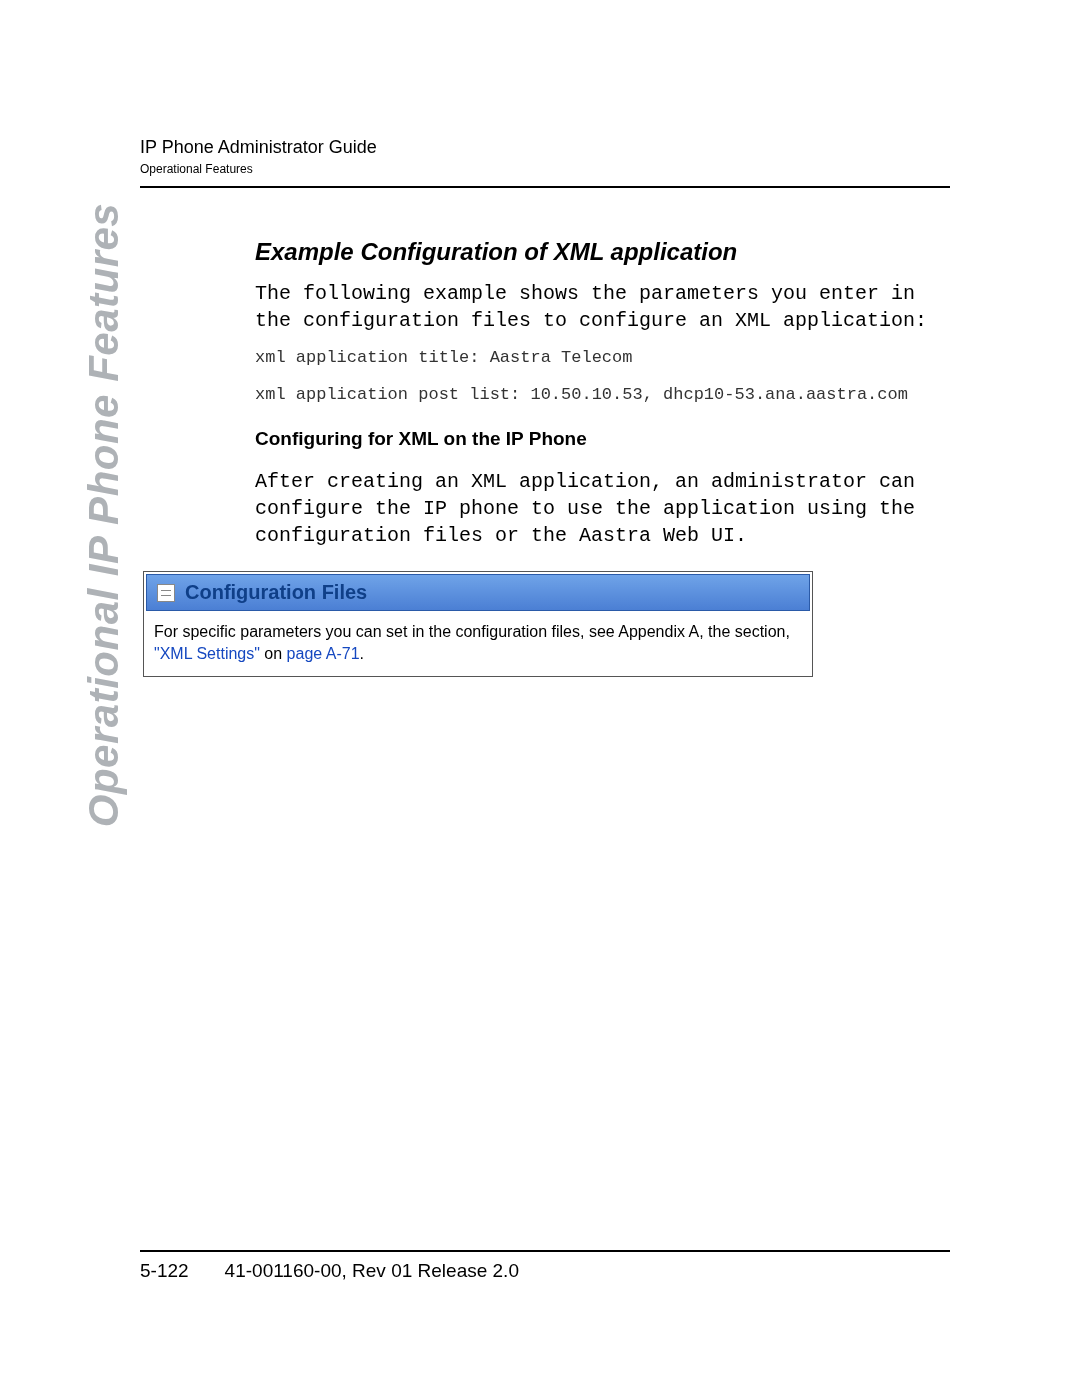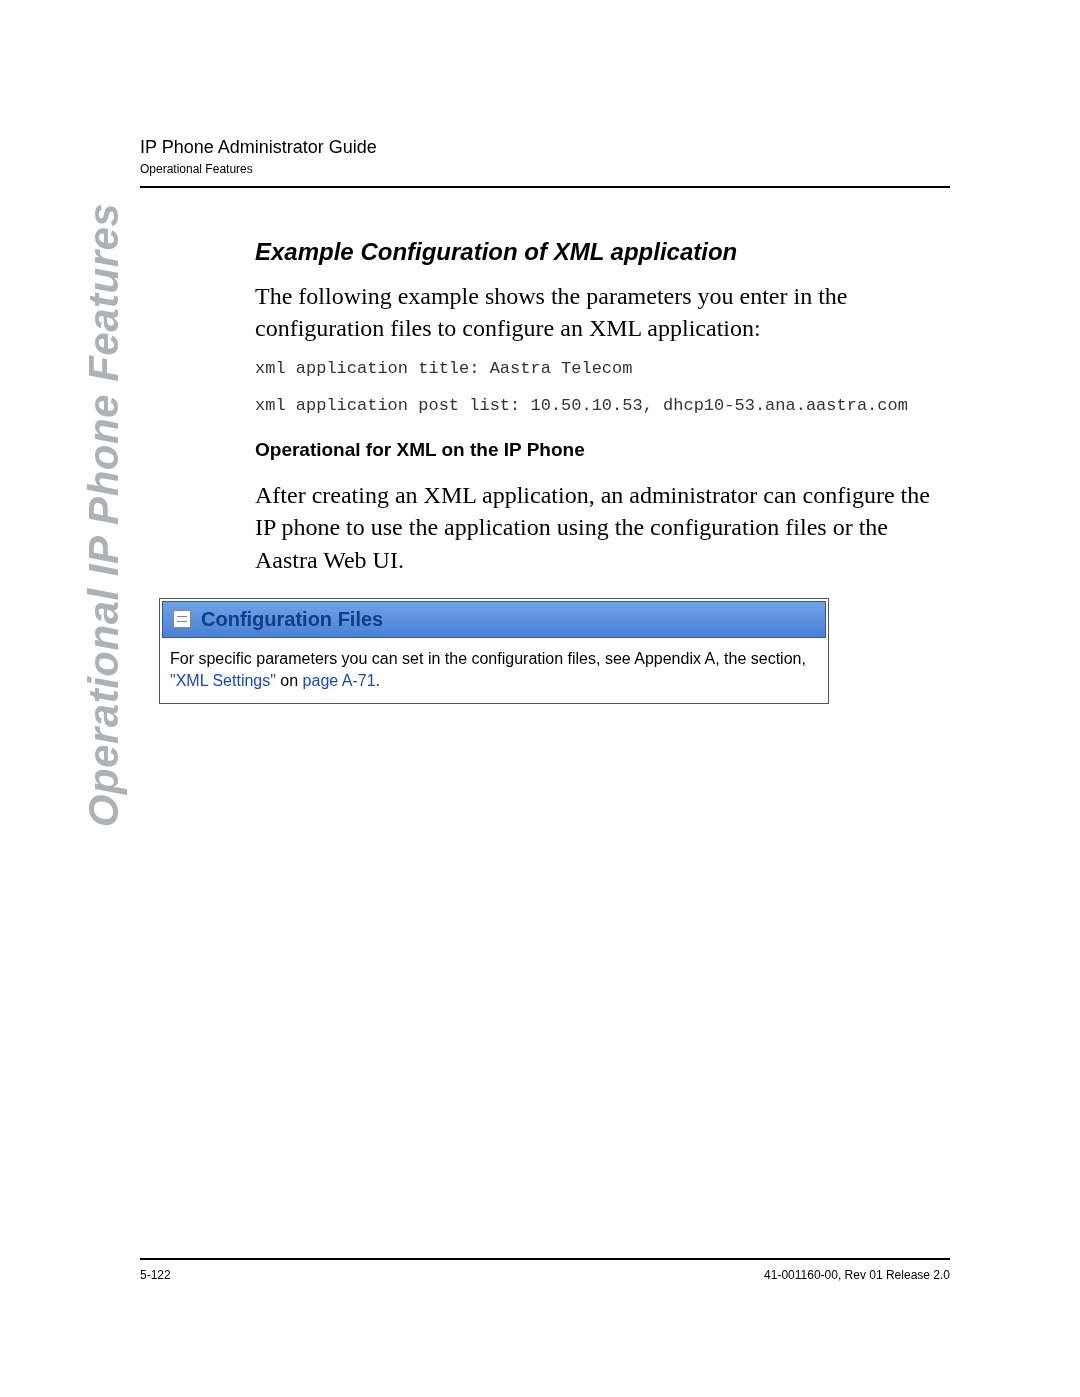--- a/index.html
+++ b/index.html
@@ -41,41 +41,41 @@
       margin-left: 115px;
       margin-top: 50px;
     }
     .section-subhead {
       font-weight: bold;
       font-style: italic;
       font-size: 24px;
       margin-bottom: 14px;
     }
     .body-text {
-      font-family: Liberation Serif, serif;
-      font-size: 24px;
+      font-family: Liberation Mono, monospace;
+      font-size: 20px;
       line-height: 1.35;
       margin-bottom: 14px;
     }
     .code-line {
       font-family: "Courier New", Courier, monospace;
       font-size: 17px;
       color: #333;
       margin-bottom: 18px;
       white-space: pre;
     }
     .section-head {
       font-weight: bold;
       font-size: 19px;
       margin-top: 24px;
       margin-bottom: 18px;
     }
     .callout-box {
       border: 1px solid #555;
-      margin-left: 16px;
+      margin-left: 0;
       margin-right: 0;
       margin-top: 22px;
       width: 670px;
       position: relative;
       left: -112px;
     }
     .callout-header {
       background: linear-gradient(#6fa3e8, #4b7fd4);
       border: 1px solid #2a5aa8;
       display: flex;
@@ -117,22 +117,23 @@
       left: 140px; right: 130px;
       bottom: 115px;
     }
     .footer-rule {
       border: none;
       border-top: 2px solid #000;
       margin-bottom: 8px;
     }
     .footer-row {
       display: flex;
-      justify-content: space-between;
-      font-size: 12px;
+      justify-content: flex-start;
+      font-size: 19px;
+      gap: 36px;
     }
   </style>
 </head>
 <body>
 
 <div class="page">
 
   <div>
     <div class="header-line1">IP Phone Administrator Guide</div>
     <div class="header-line2">Operational Features</div>
@@ -141,21 +142,21 @@
 
   <div class="sidebar-label">Operational IP Phone Features</div>
 
   <div class="content">
 
     <div class="section-subhead">Example Configuration of XML application</div>
     <p class="body-text">The following example shows the parameters you enter in the configuration files to configure an XML application:</p>
     <div class="code-line">xml application title: Aastra Telecom</div>
     <div class="code-line">xml application post list: 10.50.10.53, dhcp10-53.ana.aastra.com</div>
 
-    <div class="section-head">Operational for XML on the IP Phone</div>
+    <div class="section-head">Configuring for XML on the IP Phone</div>
     <p class="body-text">After creating an XML application, an administrator can configure the IP phone to use the application using the configuration files or the Aastra Web UI.</p>
 
     <div class="callout-box">
       <div class="callout-header">
         <span class="callout-icon"></span>
         <span class="callout-title">Configuration Files</span>
       </div>
       <div class="callout-body">
         <span>For specific parameters you can set in the configuration files, see Appendix A, the section, </span><span class="link">"XML Settings"</span><span> on </span><span class="link">page A-71</span><span>.</span>
       </div>

